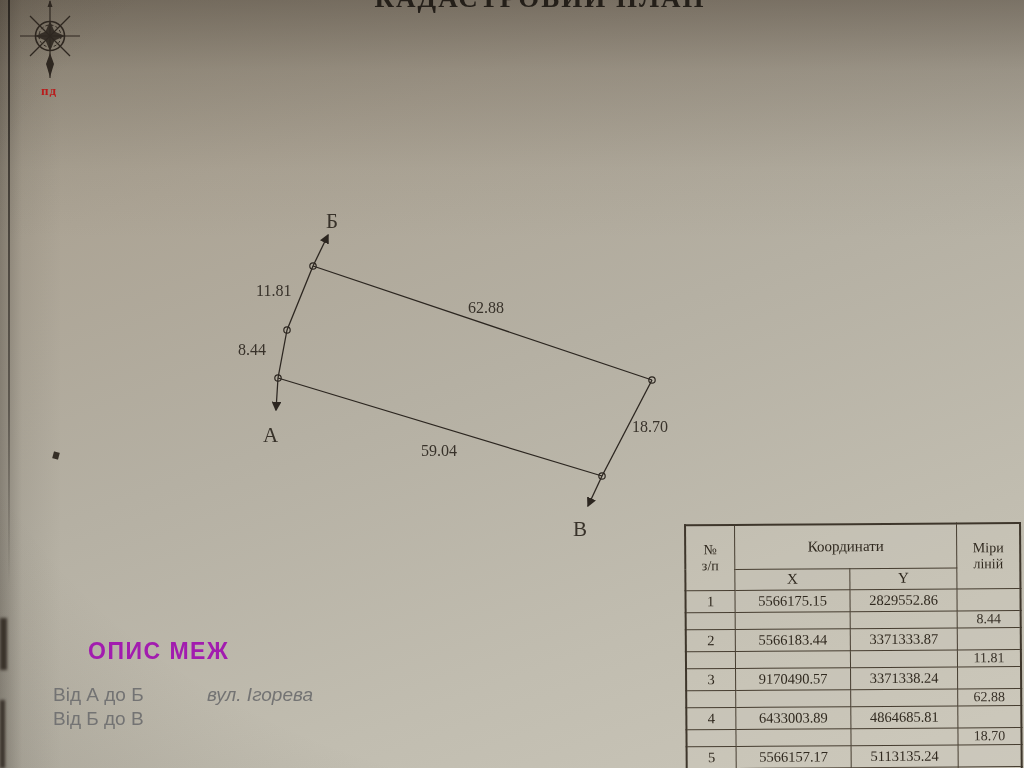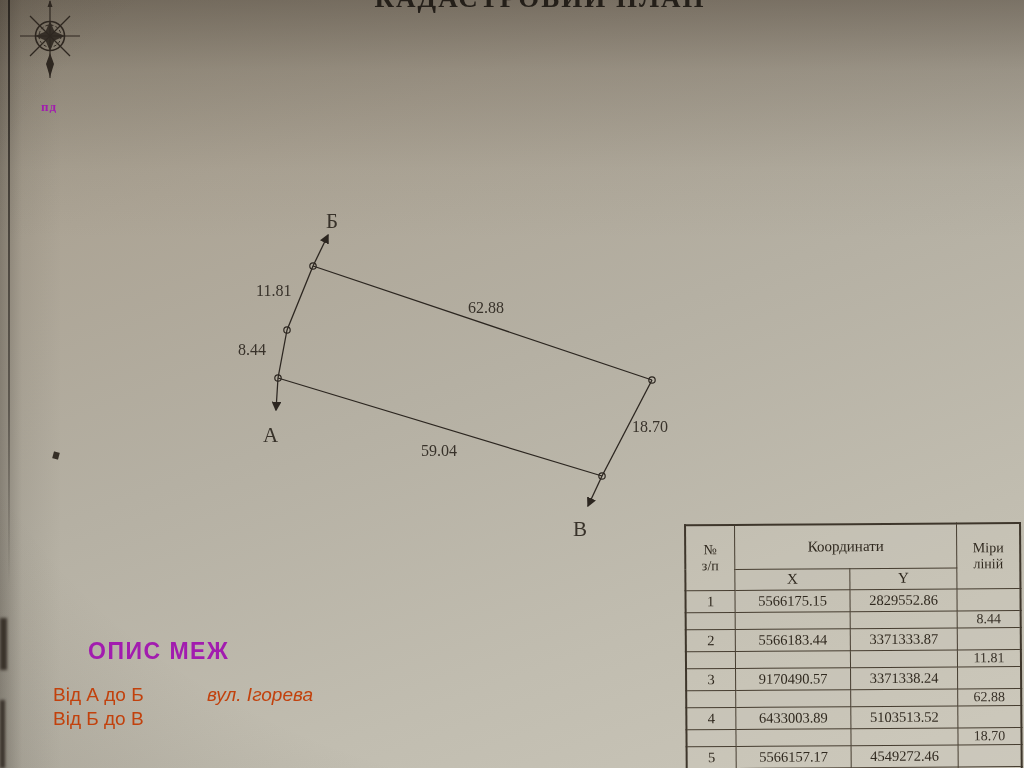--- a/index.html
+++ b/index.html
@@ -31,38 +31,38 @@
     background: linear-gradient(180deg, rgba(30,26,22,0.8), rgba(30,26,22,0.45) 70%, rgba(30,26,22,0));
   }
   .smudge { background: #3a332b; filter: blur(1.5px); }
   #smudge-1 { left: 0; top: 618px; width: 7px; height: 52px; }
   #smudge-2 { left: 0; top: 700px; width: 5px; height: 68px; }
   #speck { left: 53px; top: 452px; width: 6px; height: 7px; background:#352e26; filter: blur(0.4px); transform: rotate(15deg); }
 
   
   #compass { left: 16px; top: 0px; }
   #compass-label {
-    left: 41px; top: 99px;
+    left: 41px; top: 83px;
     font: bold 13px "Liberation Serif", serif;
-    color: #a21caf; letter-spacing: 1px;
+    color: #b91c1c; letter-spacing: 1px;
   }
 
   
   #plot-svg { left: 0; top: 0; }
   #plot-svg text { fill: #38322a; }
   .edge-len { font: 16px "Liberation Serif", serif; }
   .pt-label { font: 21px "Liberation Serif", serif; fill: #242a30; }
 
   
   #opys-heading {
     left: 88px; top: 638px;
     font: bold 23px "Liberation Sans", sans-serif;
     letter-spacing: 1.5px; color: #a21caf;
   }
-  #opys-list { left: 53px; top: 684px; width: 470px; font: 19px "Liberation Sans", sans-serif; color: #c2410c; }
+  #opys-list { left: 53px; top: 684px; width: 470px; font: 19px "Liberation Sans", sans-serif; color: #737373; }
   .opys-seg { position: absolute; left: 0; white-space: nowrap; }
   .opys-desc { position: absolute; left: 154px; white-space: nowrap; font-style: italic; }
   .opys-line { position: relative; height: 23.5px; }
 
   
   #coords-table-wrap {
     left: 684px; top: 522px;
     transform: rotate(-0.4deg);
     transform-origin: top right;
   }
@@ -210,33 +210,33 @@
       </tr>
       <tr class="row-s">
         <td></td>
           <td></td>
           <td></td>
           <td>62.88</td>
       </tr>
       <tr class="row-n">
         <td>4</td>
           <td>6433003.89</td>
-          <td>5103513.52</td>
+          <td>4864685.81</td>
           <td></td>
       </tr>
       <tr class="row-s">
         <td></td>
           <td></td>
           <td></td>
           <td>18.70</td>
       </tr>
       <tr class="row-n">
         <td>5</td>
           <td>5566157.17</td>
-          <td>4549272.46</td>
+          <td>5113135.24</td>
           <td></td>
       </tr>
       <tr class="row-s">
         <td></td>
           <td></td>
           <td></td>
           <td>59.04</td>
       </tr>
 
     </tbody>

